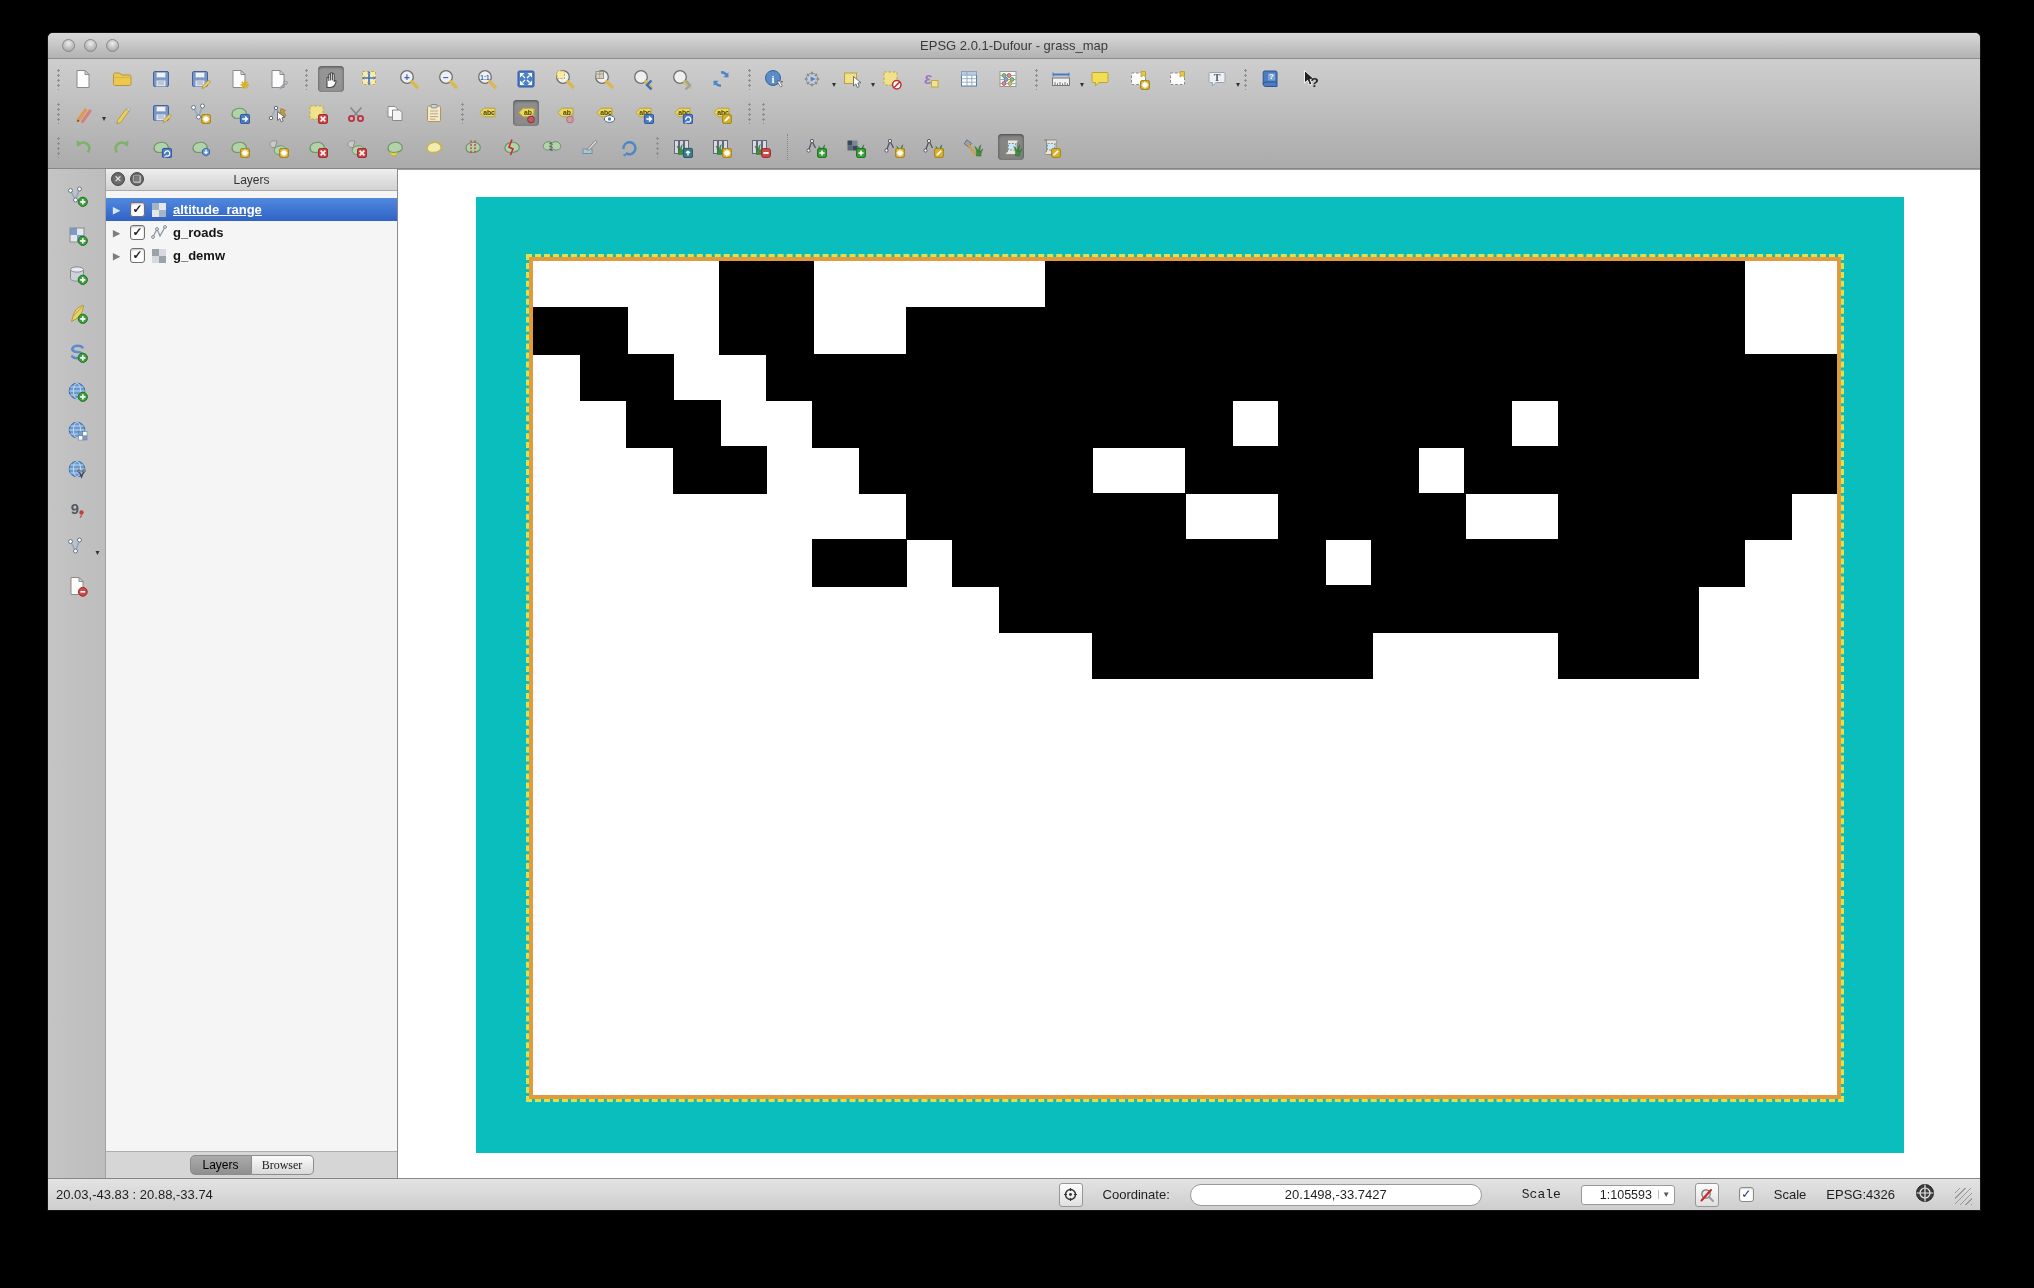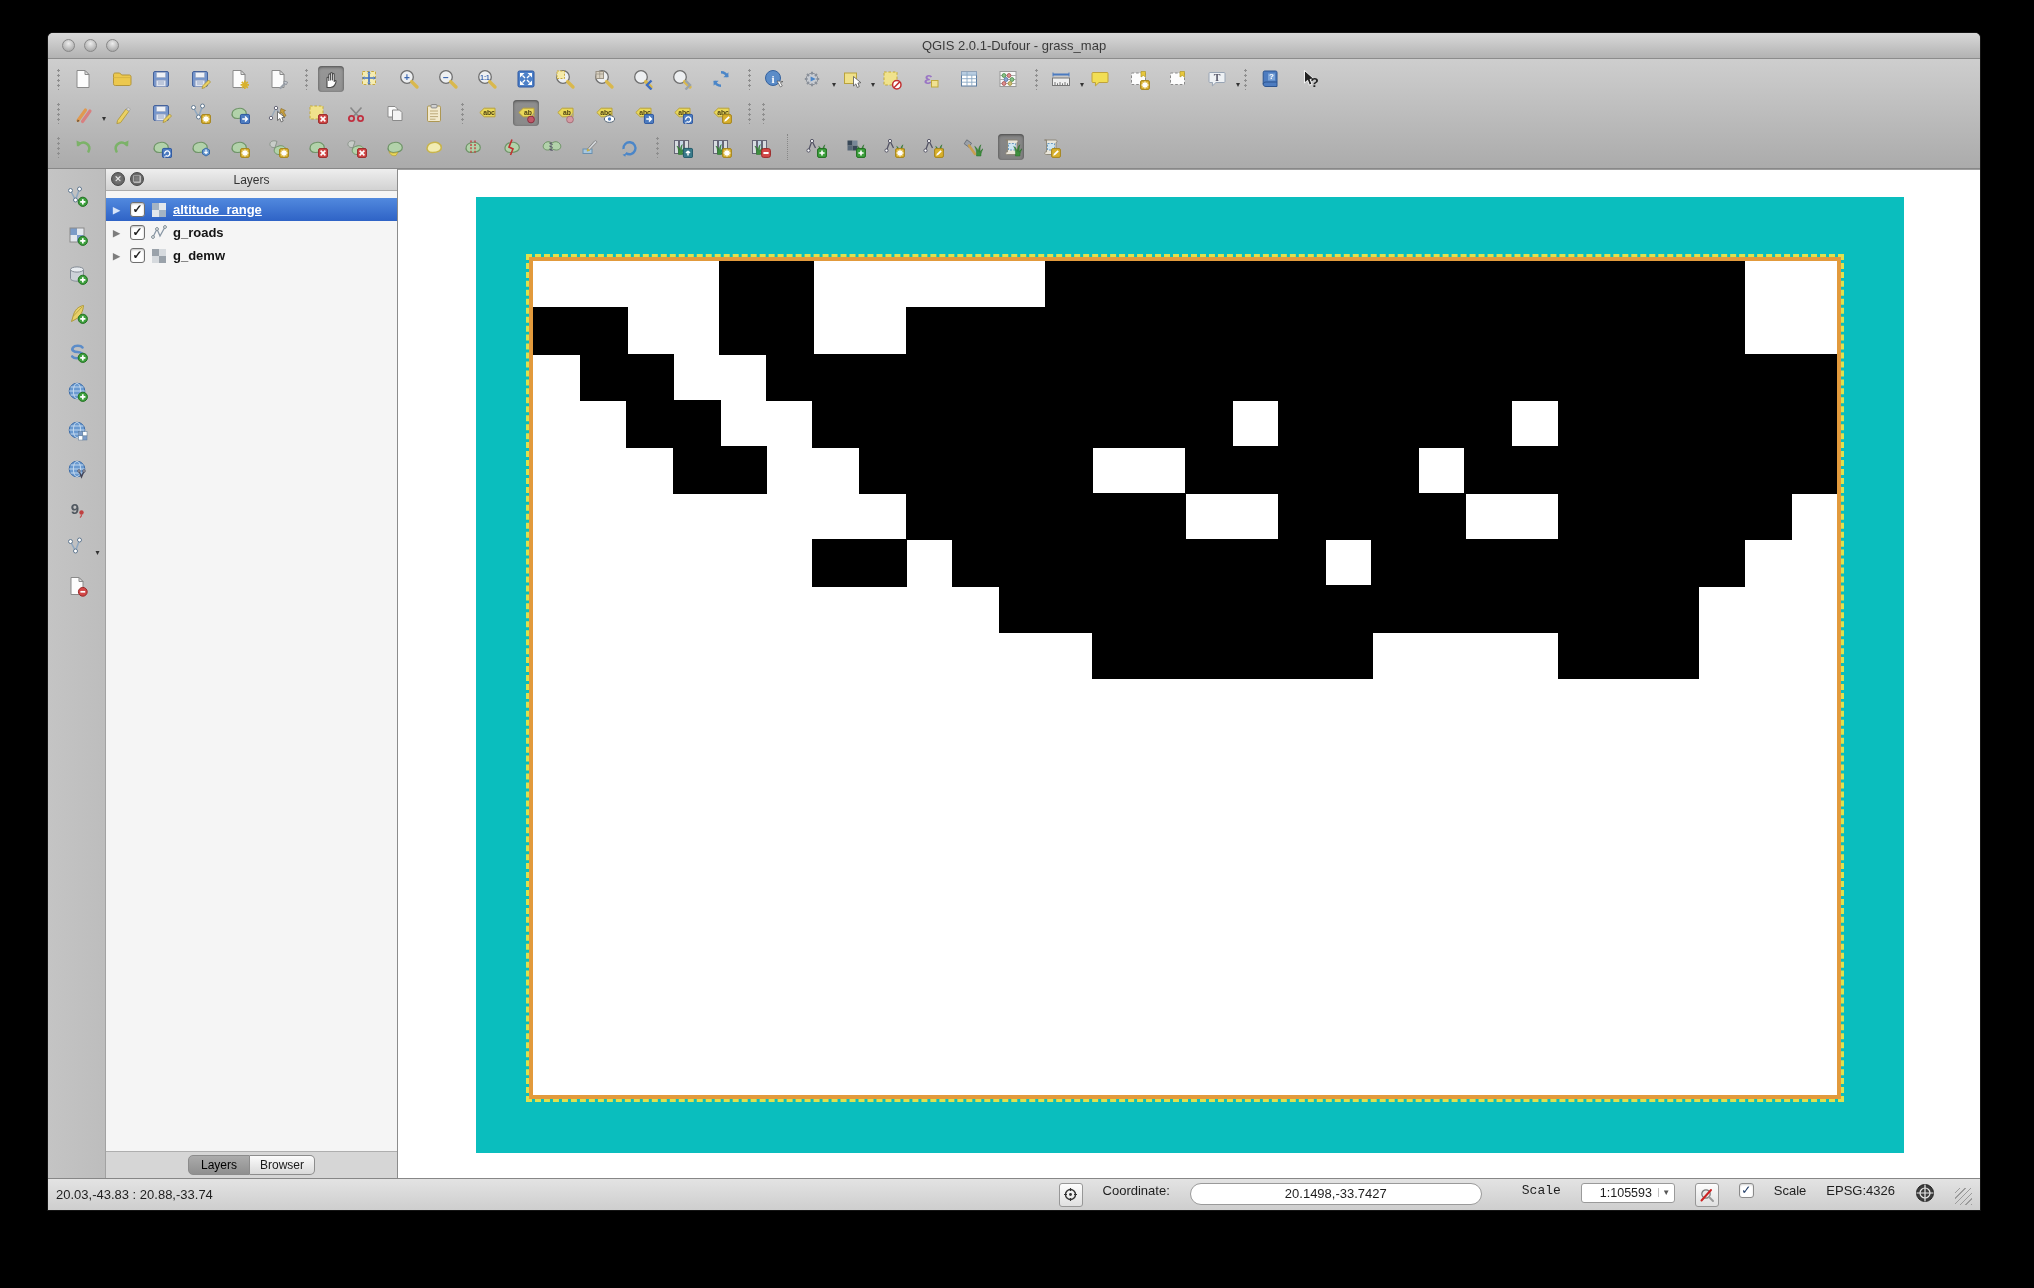--- a/index.html
+++ b/index.html
@@ -56,33 +56,33 @@
        border-radius:3px;font-size:12px;line-height:13px;text-align:center;color:#222;
        box-shadow:inset 0 1px 2px rgba(0,0,0,.25);box-sizing:border-box;}
   .lyr-ico{width:16px;height:16px;flex:0 0 auto;}
   .panel-tabs{height:26px;flex:0 0 auto;display:flex;align-items:center;
               justify-content:center;border-top:1px solid #aeaeae;background:#d6d6d6;}
   .ptab{min-width:62px;padding:0 10px;height:20px;line-height:19px;font-size:12px;
         text-align:center;background:linear-gradient(#fbfbfb,#d9d9d9);
         border:1px solid #8c8c8c;color:#1a1a1a;box-sizing:border-box;}
   .ptab.active{background:linear-gradient(#ababab,#8f8f8f);color:#000;}
   .ptab:first-child{border-radius:5px 0 0 5px;}
-  .ptab:last-child{border-radius:0 5px 5px 0;border-left:none;}
+  .ptab:last-child{border-radius:0 5px 5px 0;border-left:none;font-family:Liberation Serif, serif;}
   
   .map-area{flex:1;background:#fff;position:relative;border-top:1px solid #9e9e9e;
             overflow:hidden;}
   .region-fill{position:absolute;left:78px;top:27px;width:1428px;height:956px;}
   .region-box{position:absolute;left:53px;top:60px;width:1304px;height:834px;
               background:#fff;border:4px solid #e29a3c;outline:3px dashed #dfe04e;}
   .raster{position:absolute;left:0;top:0;width:100%;height:100%;display:block;}
   
   .statusbar{height:31px;flex:0 0 auto;background:linear-gradient(#e3e3e3,#cecece);
              border-top:1px solid #878787;display:flex;align-items:center;
              padding:0 8px;font-size:13px;color:#1e1e1e;gap:8px;}
-  .sb-right{margin-left:auto;display:flex;align-items:flex-start;gap:20px;}
+  .sb-right{margin-left:auto;display:flex;align-items:center;gap:20px;}
   .sb-btn{width:22px;height:22px;border:1px solid #979797;border-radius:3px;
           background:linear-gradient(#fdfdfd,#e0e0e0);display:flex;align-items:center;
           justify-content:center;flex:0 0 auto;}
   .sb-field{width:290px;height:20px;background:#fff;border:1px solid #9a9a9a;
             border-radius:11px;text-align:center;line-height:20px;font-size:13px;}
   .sb-scale-label{margin-left:20px;font-family:Liberation Mono, monospace;}
   .sb-combo{width:94px;height:20px;background:#fff;border:1px solid #9a9a9a;
             border-radius:3px;display:flex;align-items:center;box-sizing:border-box;}
   .sb-combo .val{flex:1;padding-left:18px;font-size:12.5px;}
   .sb-combo .ca{width:15px;border-left:1px solid #c0c0c0;color:#555;font-size:8px;
@@ -96,21 +96,21 @@
 </head>
 <body>
 
 <div class="window">
   <div class="titlebar">
     <div class="traffic">
       <span class="light"></span>
       <span class="light"></span>
       <span class="light"></span>
     </div>
-    <span class="title">QGIS 2.0.1-Dufour - grass_map</span>
+    <span class="title">EPSG 2.0.1-Dufour - grass_map</span>
   </div>
 
   <div class="toolbars" id="tb-rows">
       <div class="tb-row">
         <span class="handle"></span>
         <span class="icon">
           <svg viewBox="0 0 22 22" width="22" height="22">
             <path d="M5 2.5h8l4 4v13H5z" fill="#fcfcfc" stroke="#8a8a8a"></path>
             <path d="M13 2.5v4h4z" fill="#e2e2e2" stroke="#8a8a8a"></path>
           </svg>

